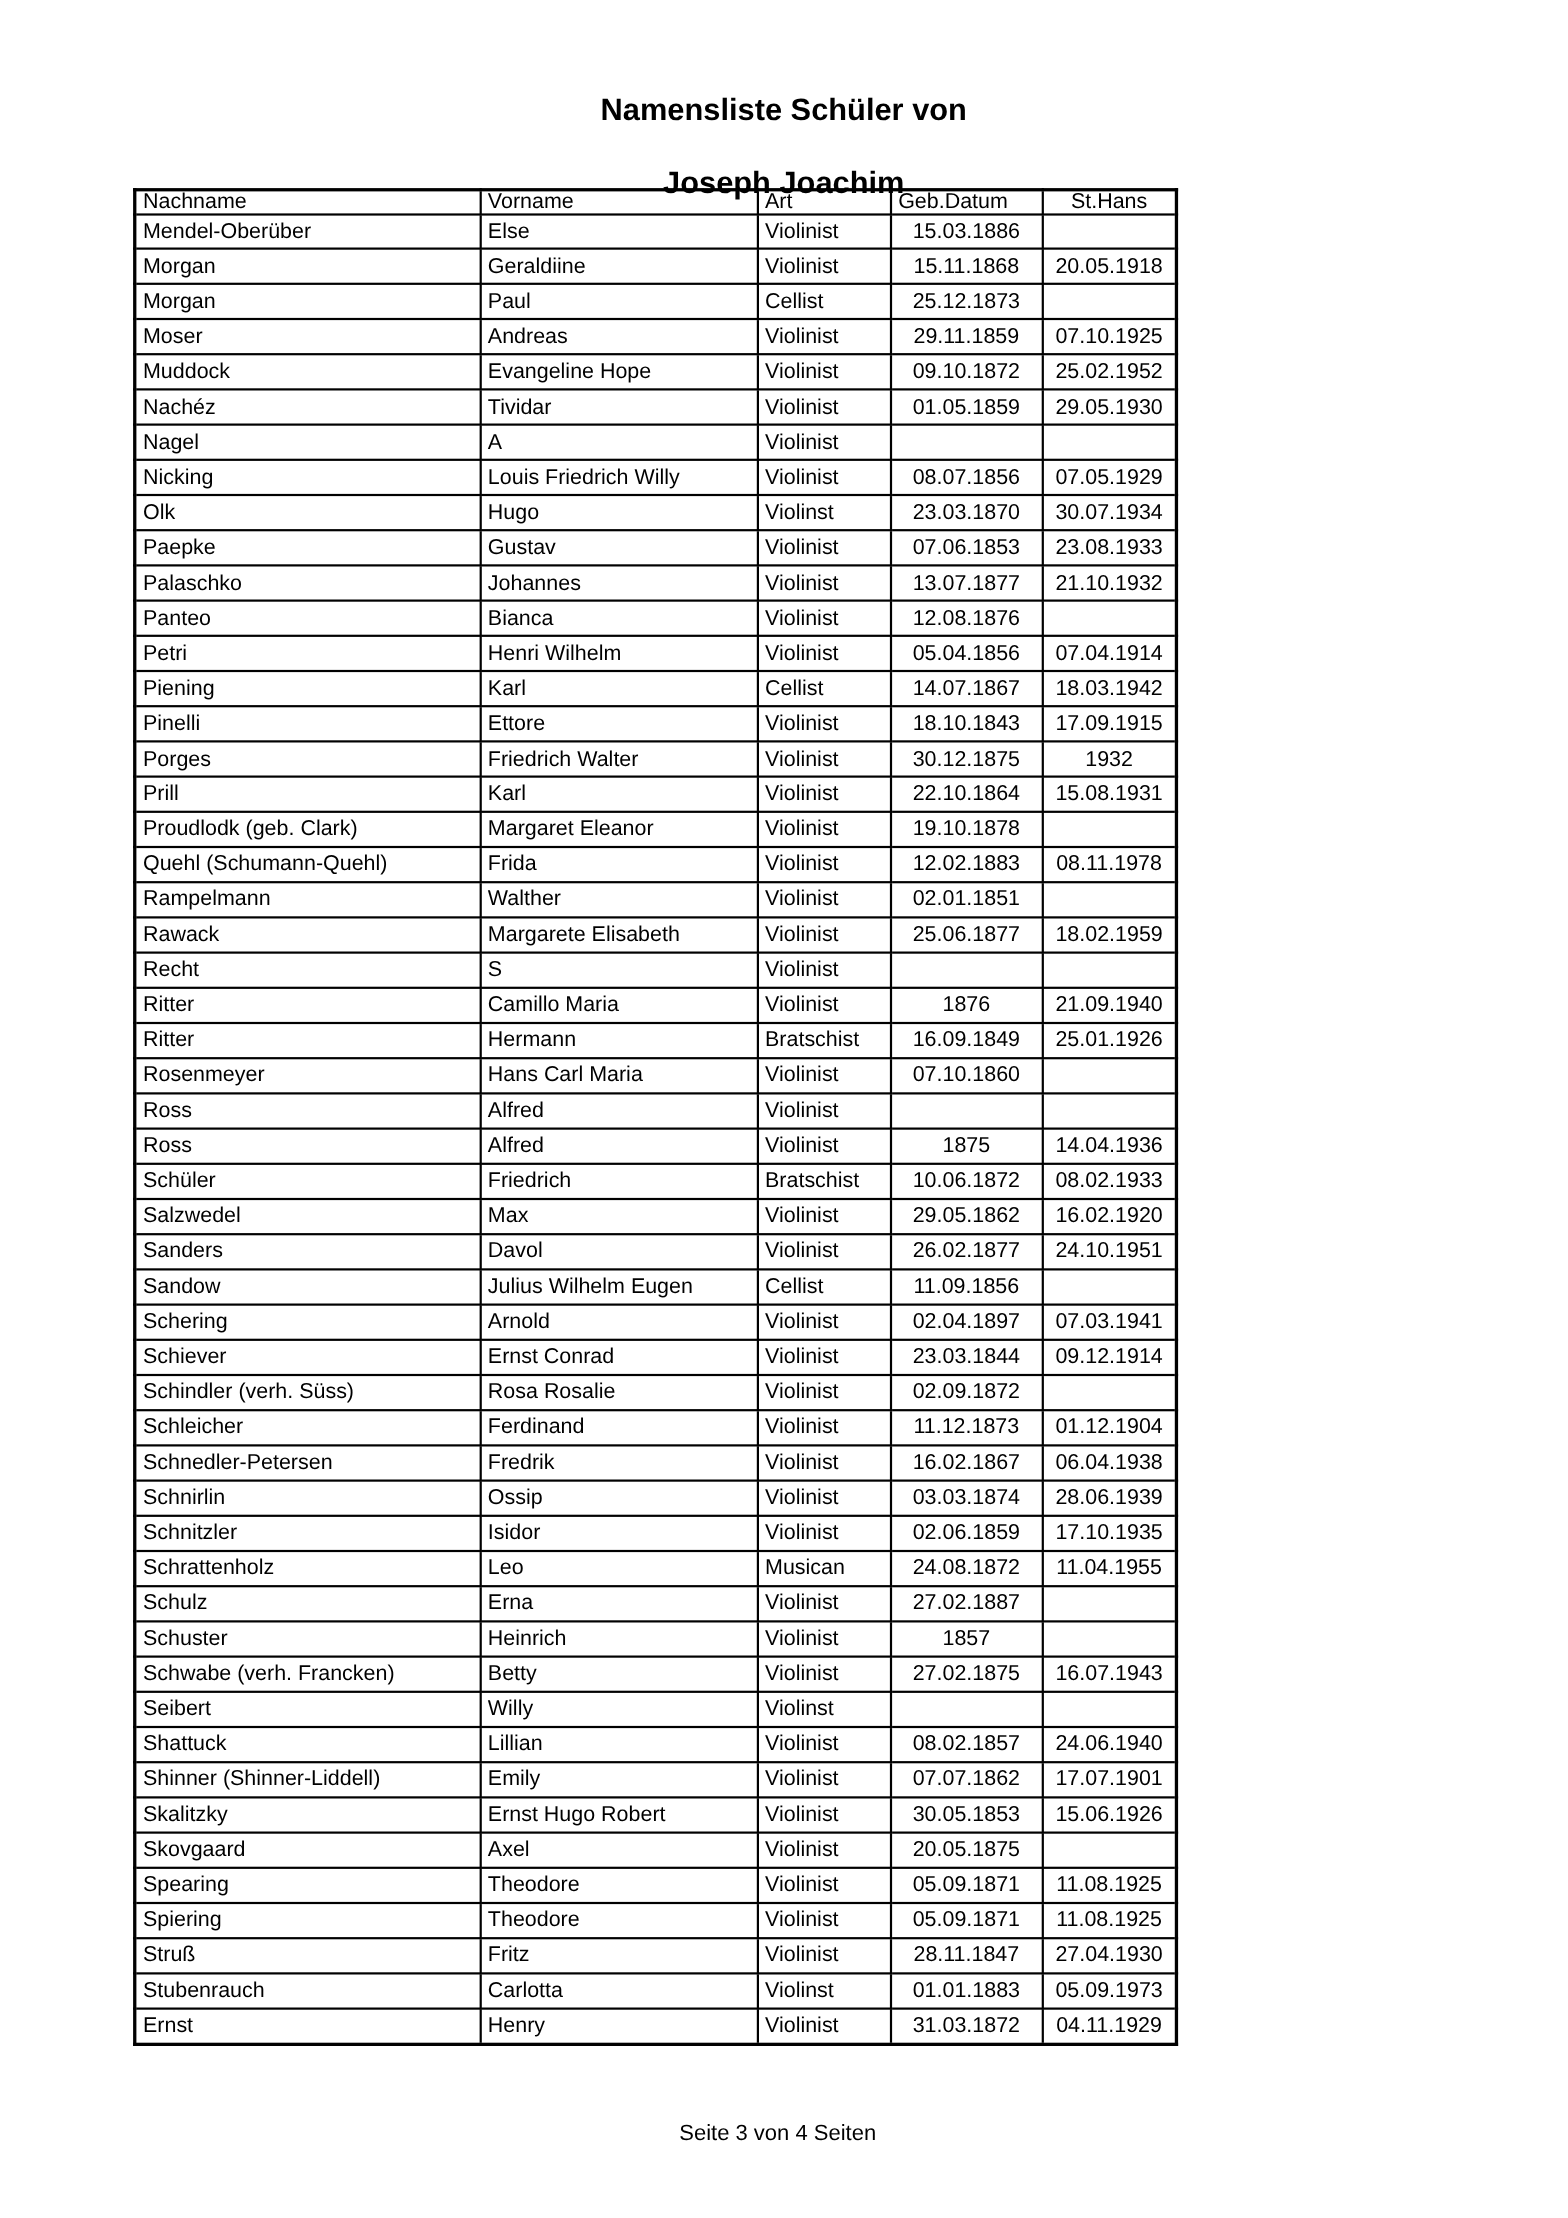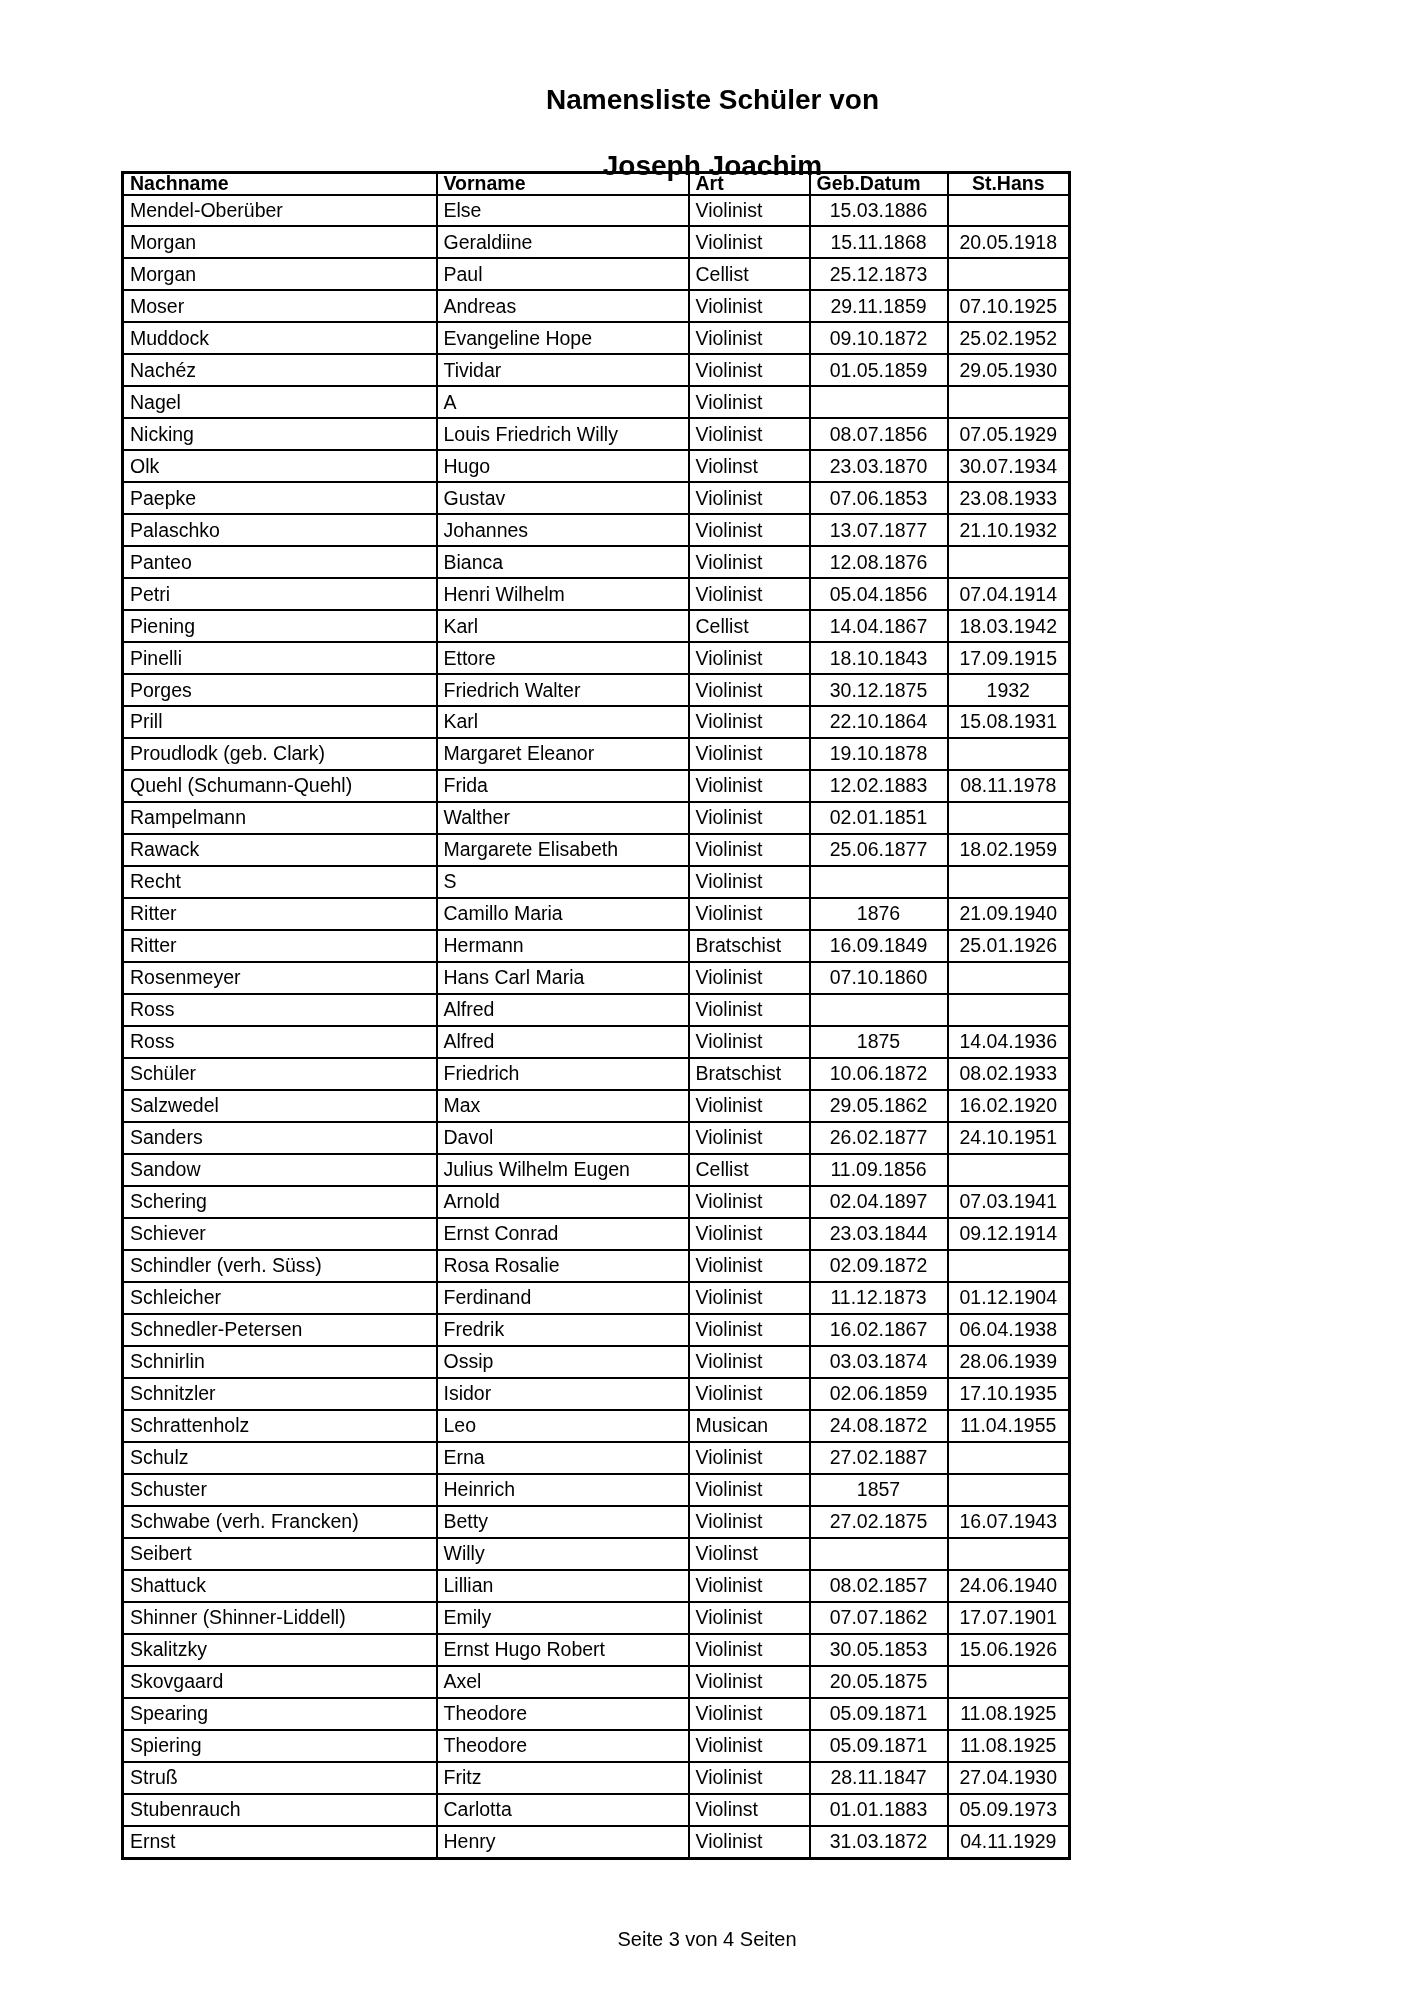--- a/index.html
+++ b/index.html
@@ -39,21 +39,21 @@
     border: 2px solid #000000;
     font-size: 19.5px;
     font-weight: normal;
     padding: 0 4px 0 6px;
     overflow: hidden;
     white-space: nowrap;
     vertical-align: middle;
     text-align: left;
     line-height: 1;
   }
-  table.roster th { font-weight: bold; }
+  table.roster th { font-weight: normal; }
   table.roster th.center,
   table.roster td.c3,
   table.roster td.c4 { text-align: center; padding: 0 2px; }
   .page-footer {
     position: absolute;
     top: 1928px;
     left: 0;
     width: 1414px;
     text-align: center;
     font-size: 20px;
@@ -173,21 +173,21 @@
         <td class="c0">Petri</td>
         <td class="c1">Henri Wilhelm</td>
         <td class="c2">Violinist</td>
         <td class="c3">05.04.1856</td>
         <td class="c4">07.04.1914</td>
       </tr>
       <tr>
         <td class="c0">Piening</td>
         <td class="c1">Karl</td>
         <td class="c2">Cellist</td>
-        <td class="c3">14.04.1867</td>
+        <td class="c3">14.07.1867</td>
         <td class="c4">18.03.1942</td>
       </tr>
       <tr>
         <td class="c0">Pinelli</td>
         <td class="c1">Ettore</td>
         <td class="c2">Violinist</td>
         <td class="c3">18.10.1843</td>
         <td class="c4">17.09.1915</td>
       </tr>
       <tr>

